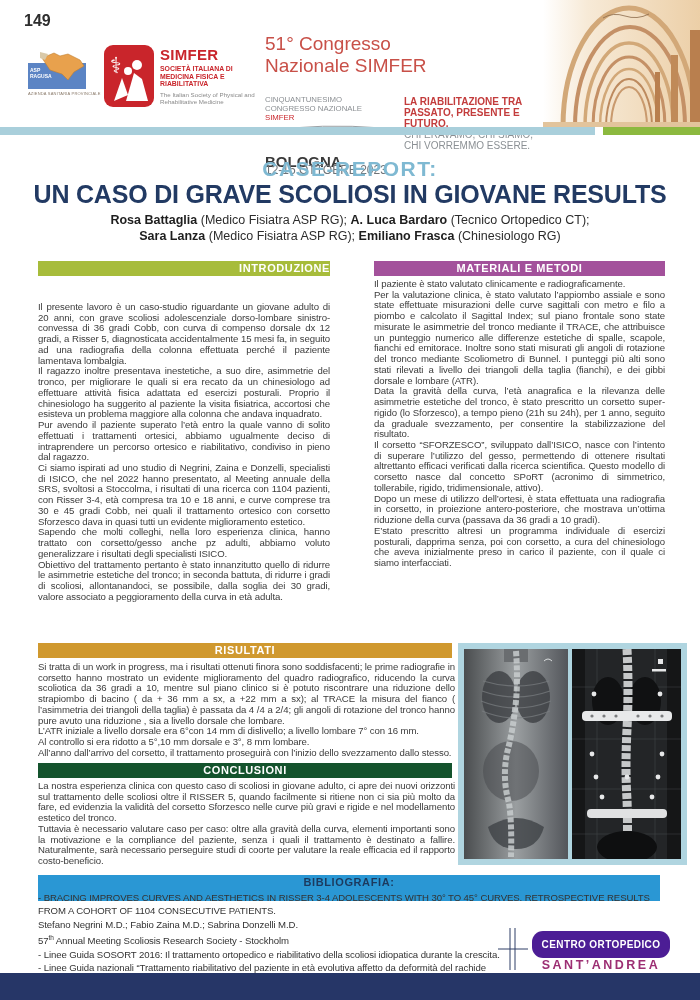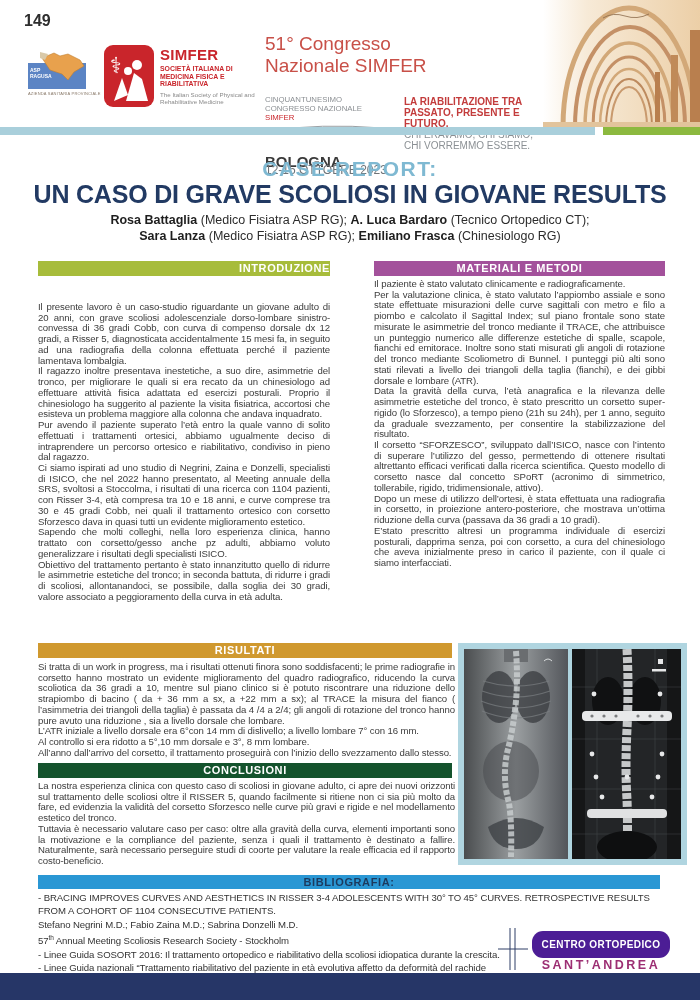--- a/index.html
+++ b/index.html
@@ -35,21 +35,21 @@
   .main-title{left:0;top:180px;width:700px;text-align:center;color:#223a63;font-size:25px;font-weight:bold;letter-spacing:-.2px;}
   .authors{left:0;top:212px;width:700px;text-align:center;font-size:12.5px;color:#2c2c2c;line-height:16px;}
   .authors b{color:#1e1e1e;}
 
   
   .sec-h{height:15px;line-height:15px;text-align:center;color:#fff;font-weight:bold;font-size:11px;letter-spacing:.6px;}
   .h-intro{left:38px;top:261px;width:292px;background:#a7bc3b;text-align:right;}
   .h-mat{left:374px;top:261px;width:291px;background:#a3519b;}
   .h-ris{left:38px;top:643px;width:414px;background:#d0992f;}
   .h-conc{left:38px;top:763px;width:414px;background:#14532d;}
-  .h-bib{left:38px;top:875px;width:622px;background:#2a97d4;color:#1c3a5e;height:14px;line-height:14px;}
+  .h-bib{left:38px;top:875px;width:622px;background:#2a97d4;color:#1c3a5e;height:26px;line-height:14px;}
 
   
   .body-text{font-size:9.6px;line-height:1.12;color:#3c3c3c;text-align:justify;letter-spacing:-.1px;}
   .body-text p{margin:0;}
   .t-intro{left:38px;top:279px;width:292px;margin-top:23px;}
   .t-mat{left:374px;top:279px;width:291px;}
   .t-ris{left:38px;top:662px;width:417px;}
   .t-conc{left:38px;top:781px;width:417px;}
   .t-bib{left:38px;top:891px;width:624px;font-size:9.6px;line-height:13.4px;color:#333;text-align:left;letter-spacing:-.1px;}
   .t-bib p{margin:0;}

